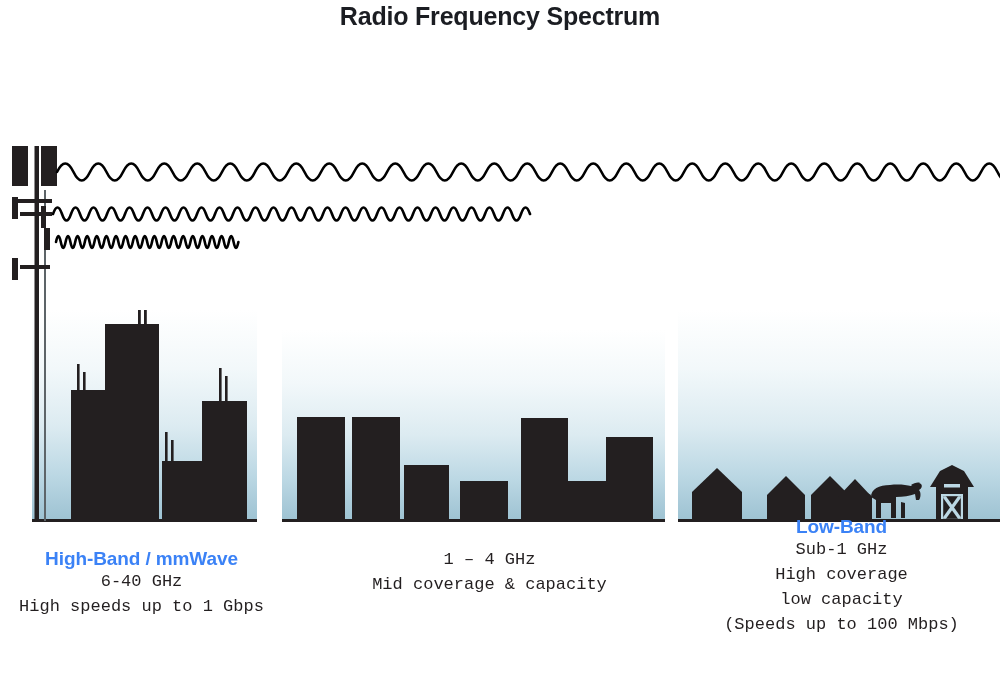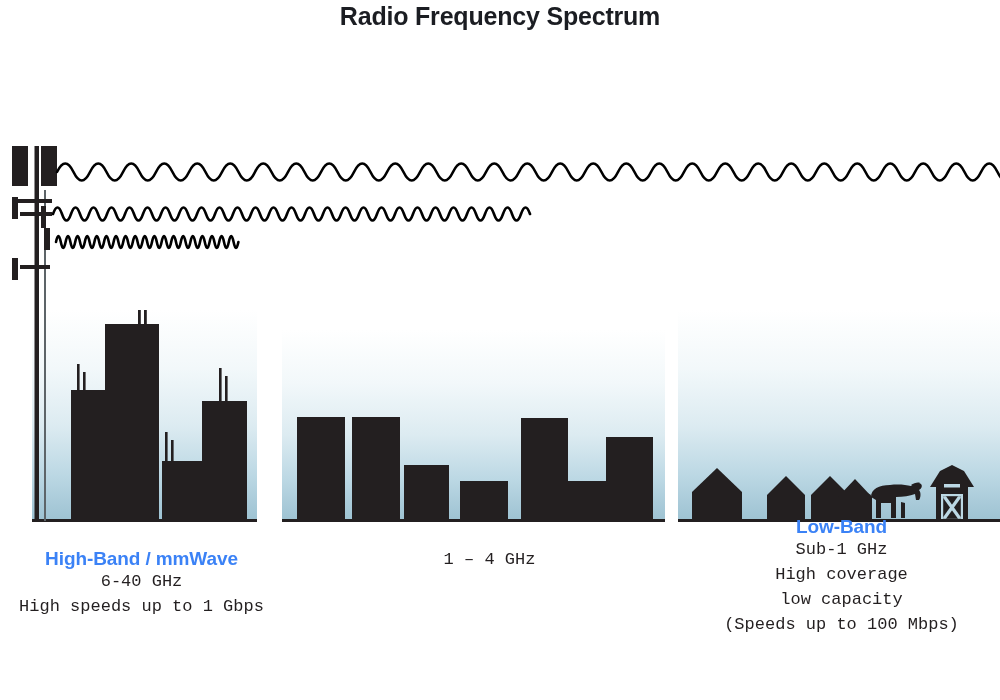--- a/index.html
+++ b/index.html
@@ -177,20 +177,21 @@
     <div class="cap-title">High-Band / mmWave</div>
     <div class="cap-lines">
       <div class="cap-line">6-40 GHz</div>
       <div class="cap-line">High speeds up to 1 Gbps</div>
     </div>
   </div>
 
   <div class="caption" id="cap-mid">
     <div class="cap-lines">
       <div class="cap-line">1 – 4 GHz</div>
+      <div class="cap-line">Mid coverage &amp; capacity</div>
     </div>
   </div>
 
   <div class="caption" id="cap-low">
     <div class="cap-title">Low-Band</div>
     <div class="cap-lines">
       <div class="cap-line">Sub-1 GHz</div>
       <div class="cap-line">High coverage</div>
       <div class="cap-line">low capacity</div>
       <div class="cap-line">(Speeds up to 100 Mbps)</div>

